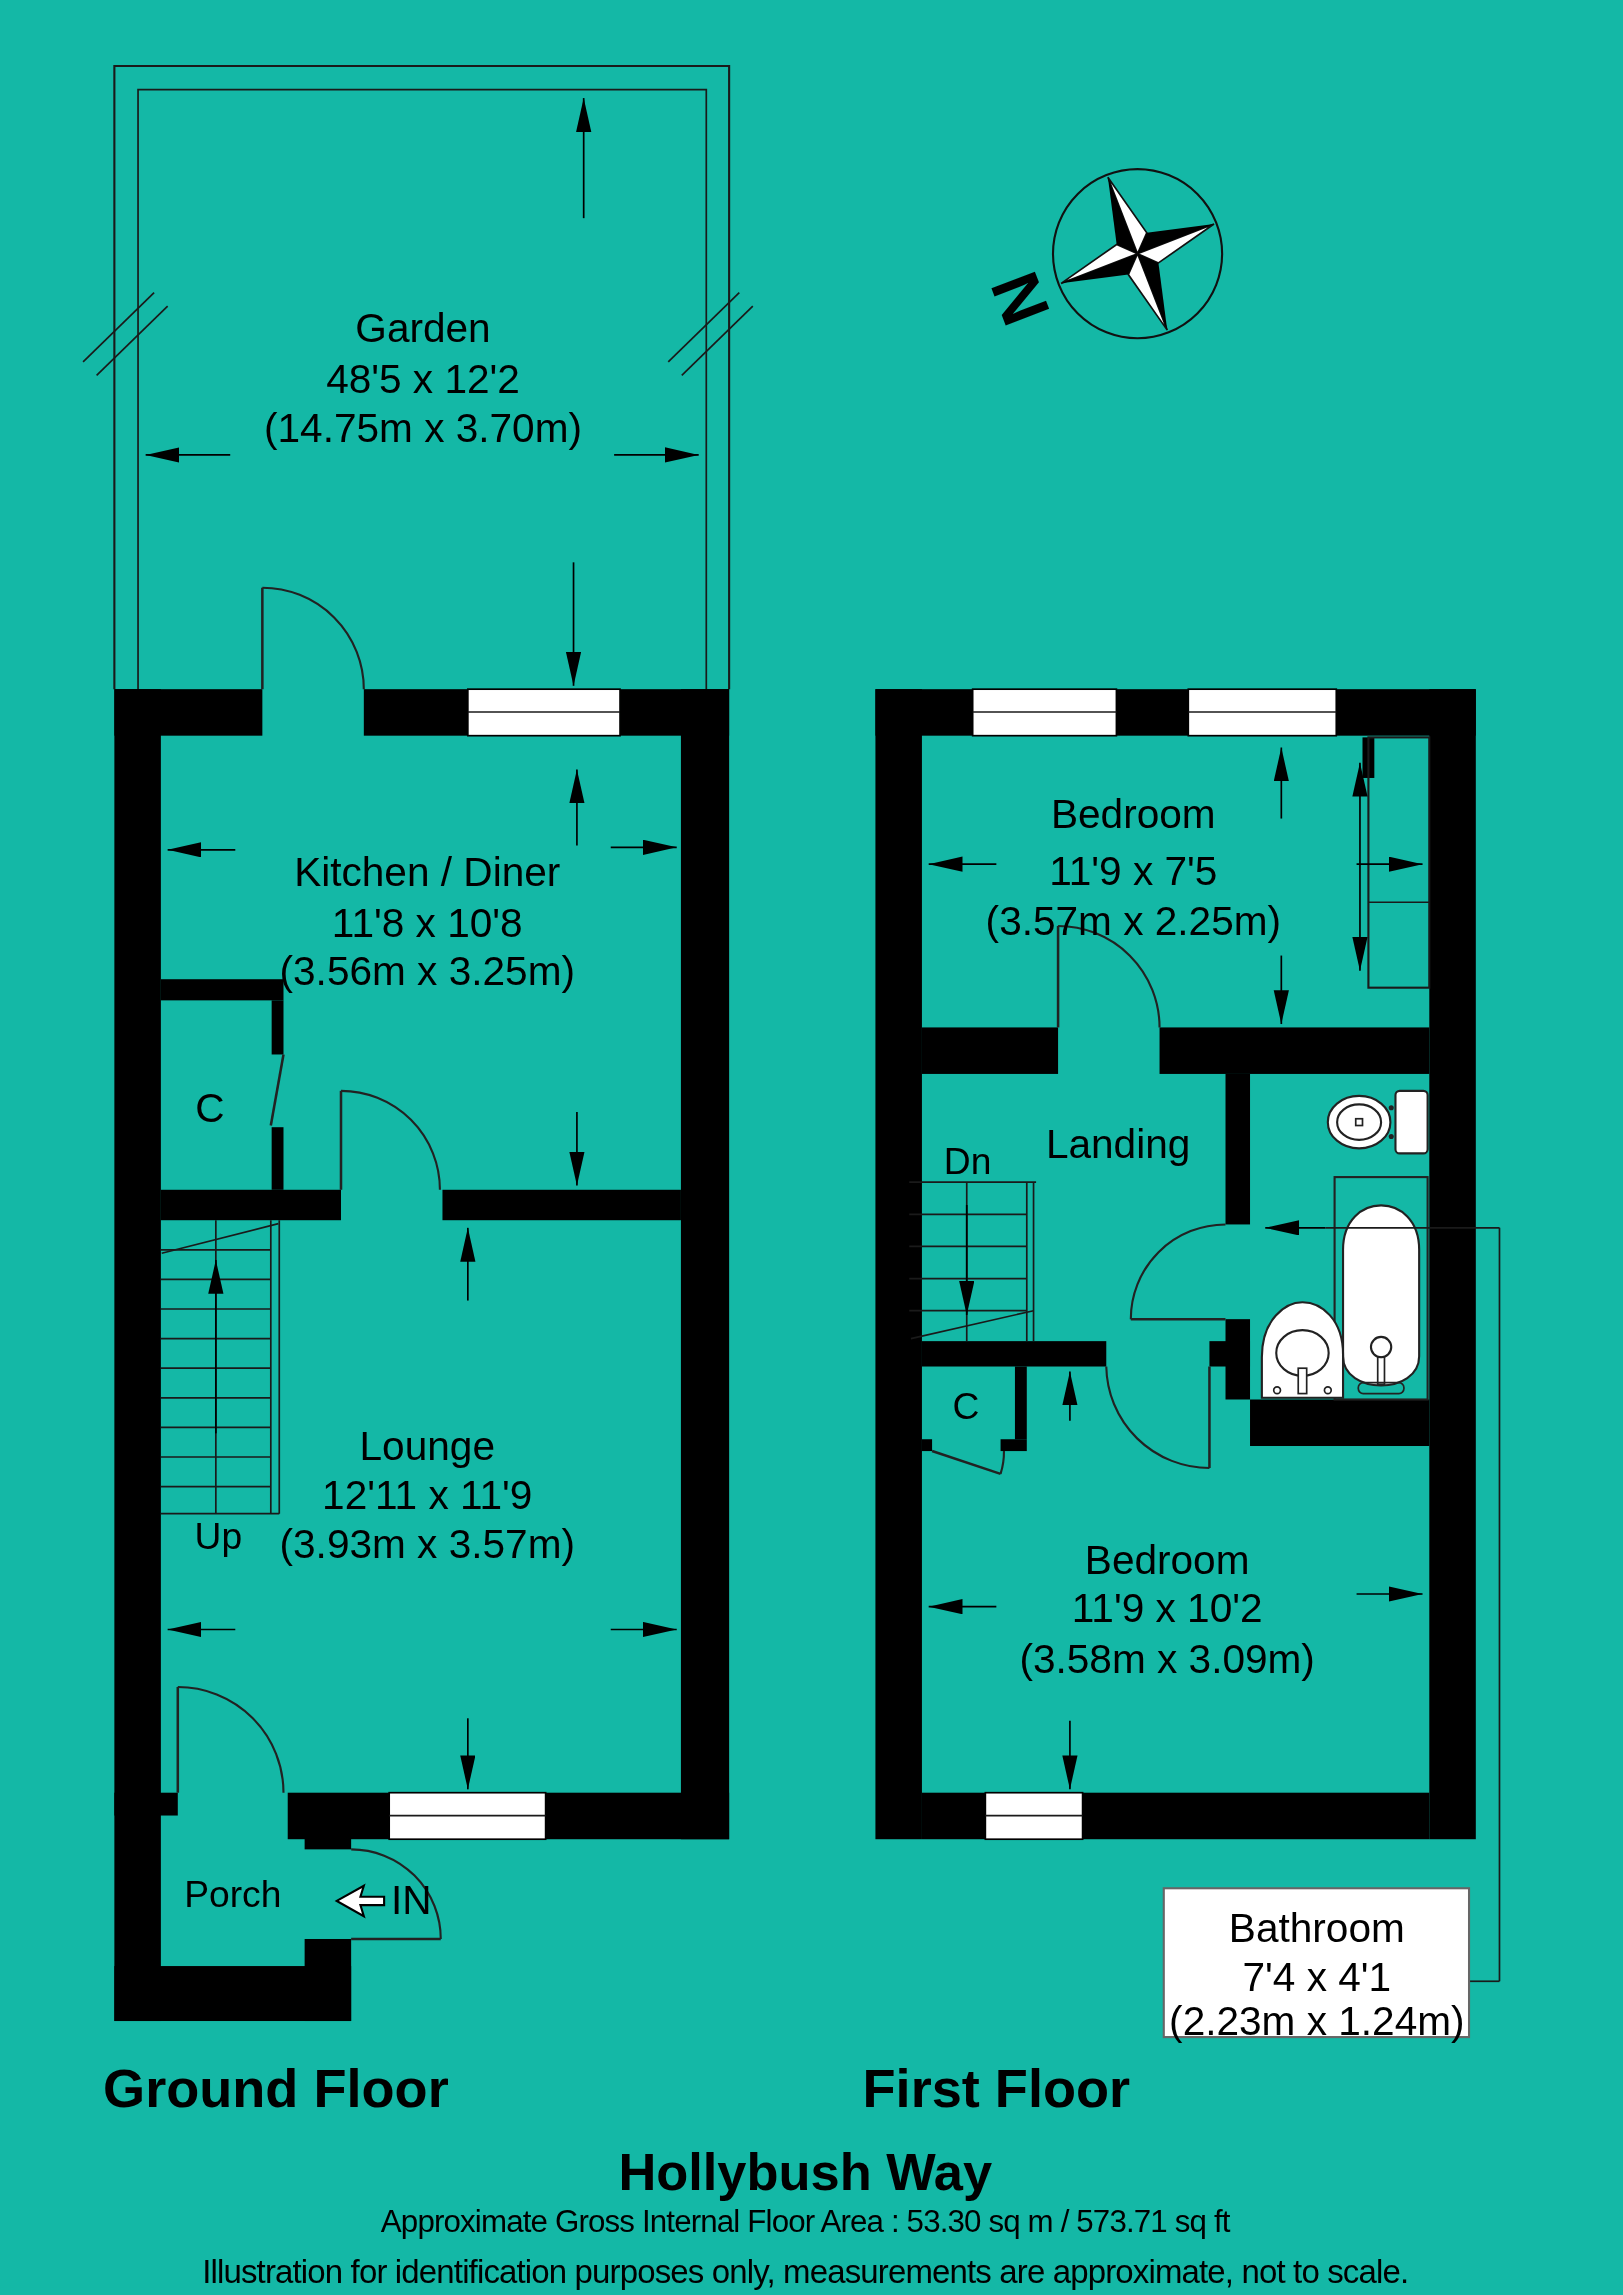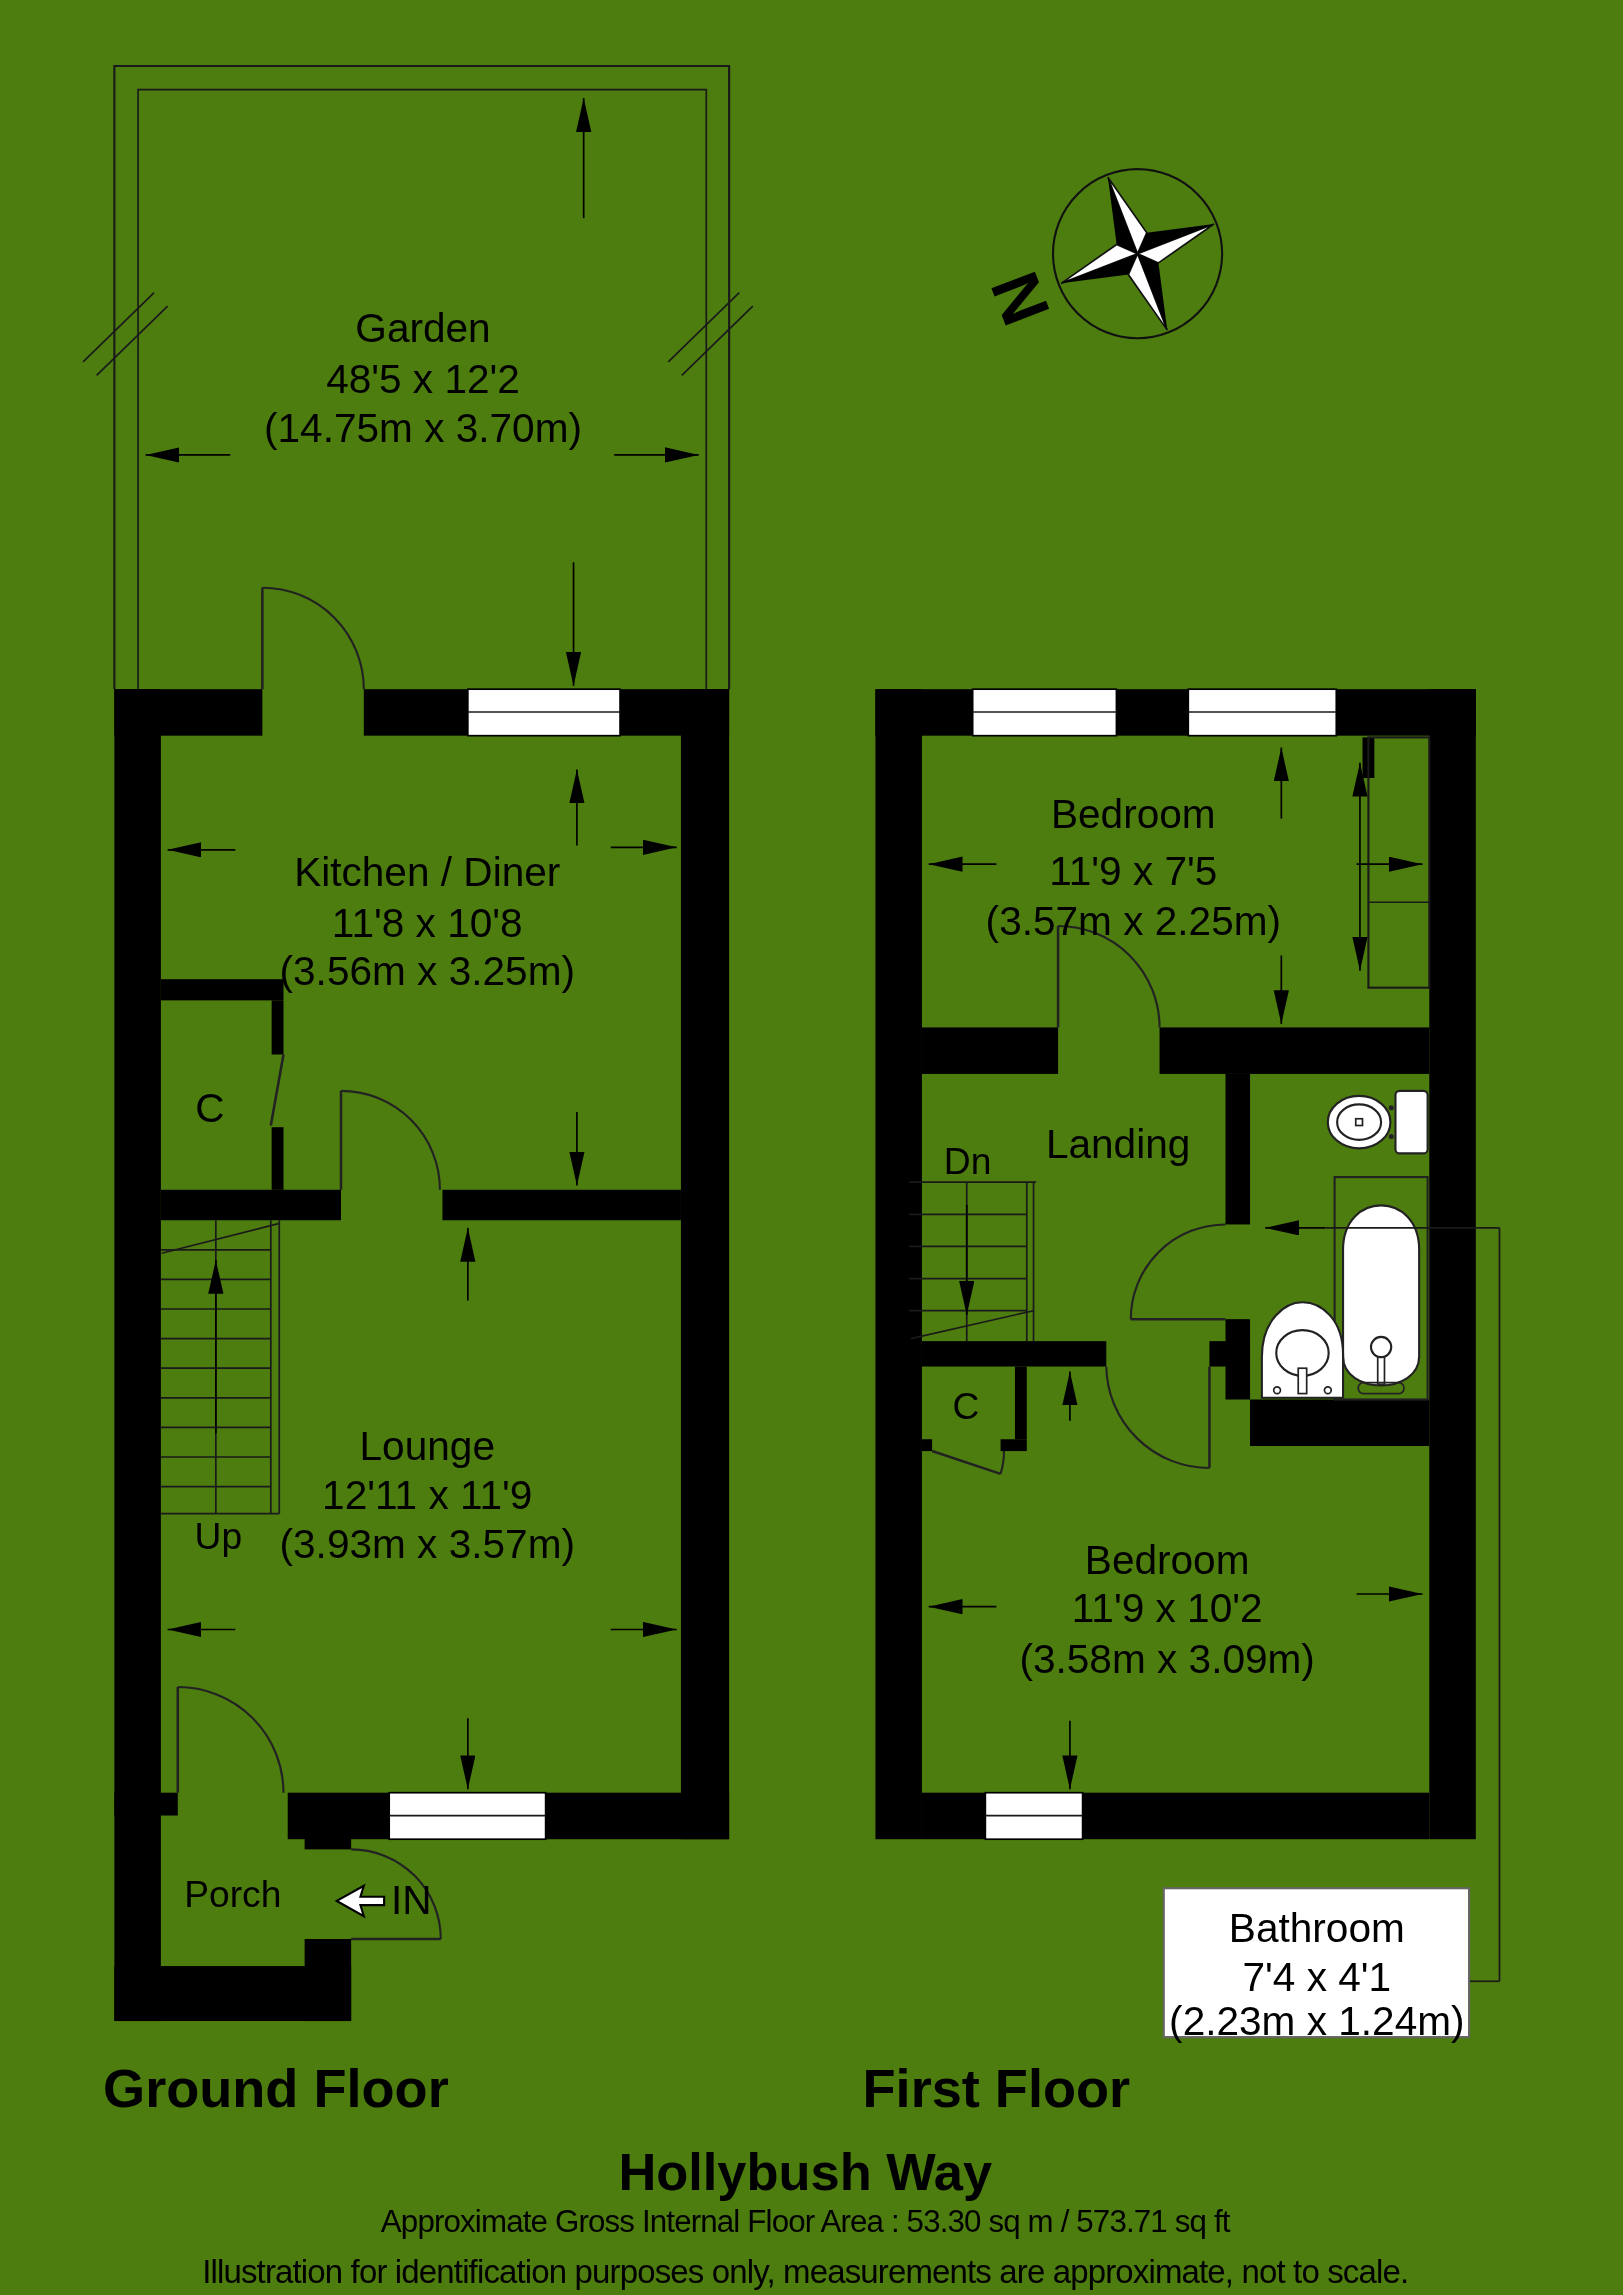--- a/index.html
+++ b/index.html
@@ -1,16 +1,16 @@
 <!DOCTYPE html>
 <html style="font-size:13.5px"><head>
 <meta charset="utf-8">
 <style>
   html,body{margin:0;padding:0;background:#fff;}
-  #page{position:relative;width:1624px;height:2295px;background:#4d7c0f;overflow:hidden;}
+  #page{position:relative;width:1624px;height:2295px;background:#14b8a6;overflow:hidden;}
   svg{display:block;}
   text{font-family:"Liberation Sans", sans-serif;fill:#000;}
   .room-label{font-size:48px;}
   .small-label{font-size:44px;}
   .in-label{font-size:48px;}
   .floor-label{font-size:64px;font-weight:bold;}
   .title-label{font-size:62px;font-weight:bold;}
   .foot1{font-size:37px;letter-spacing:-1px;}
   .foot2{font-size:39px;letter-spacing:-1px;}
   .n-label{font-size:80px;font-weight:bold;}

